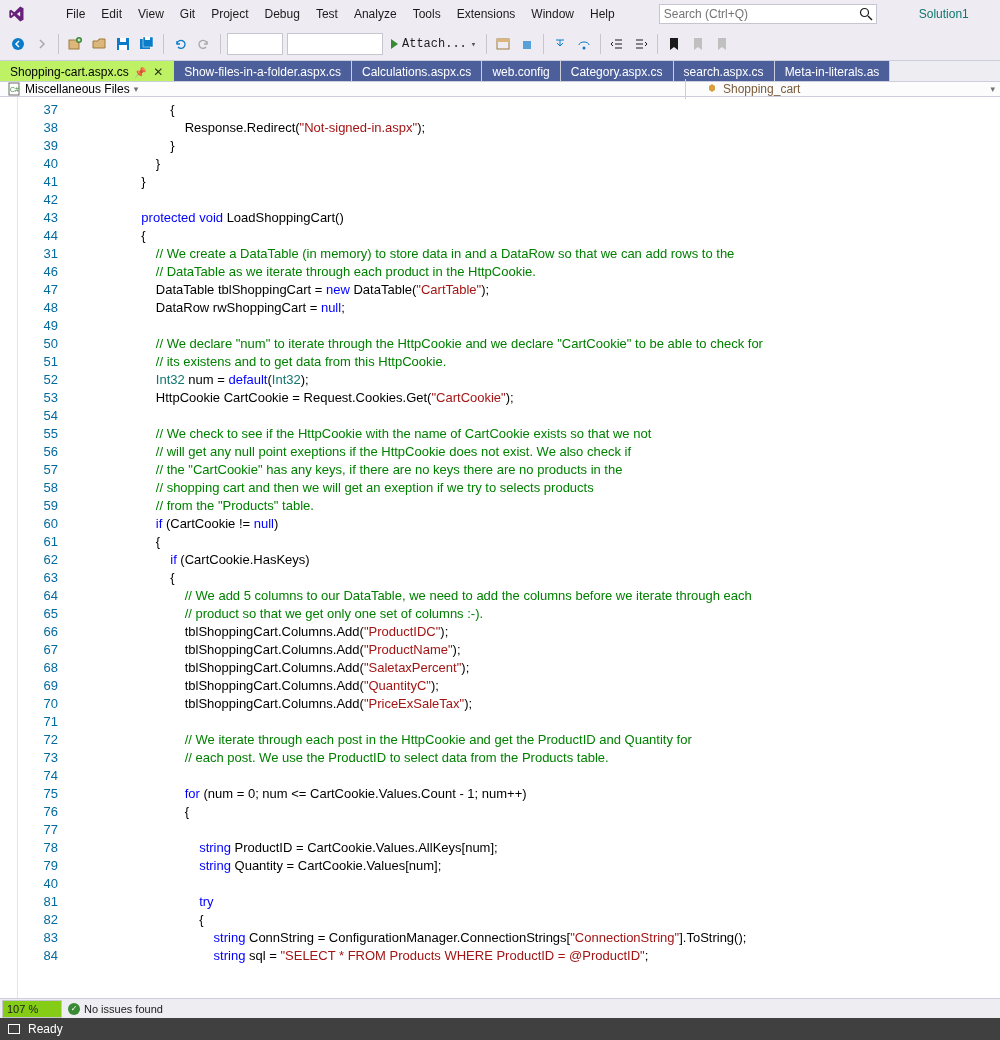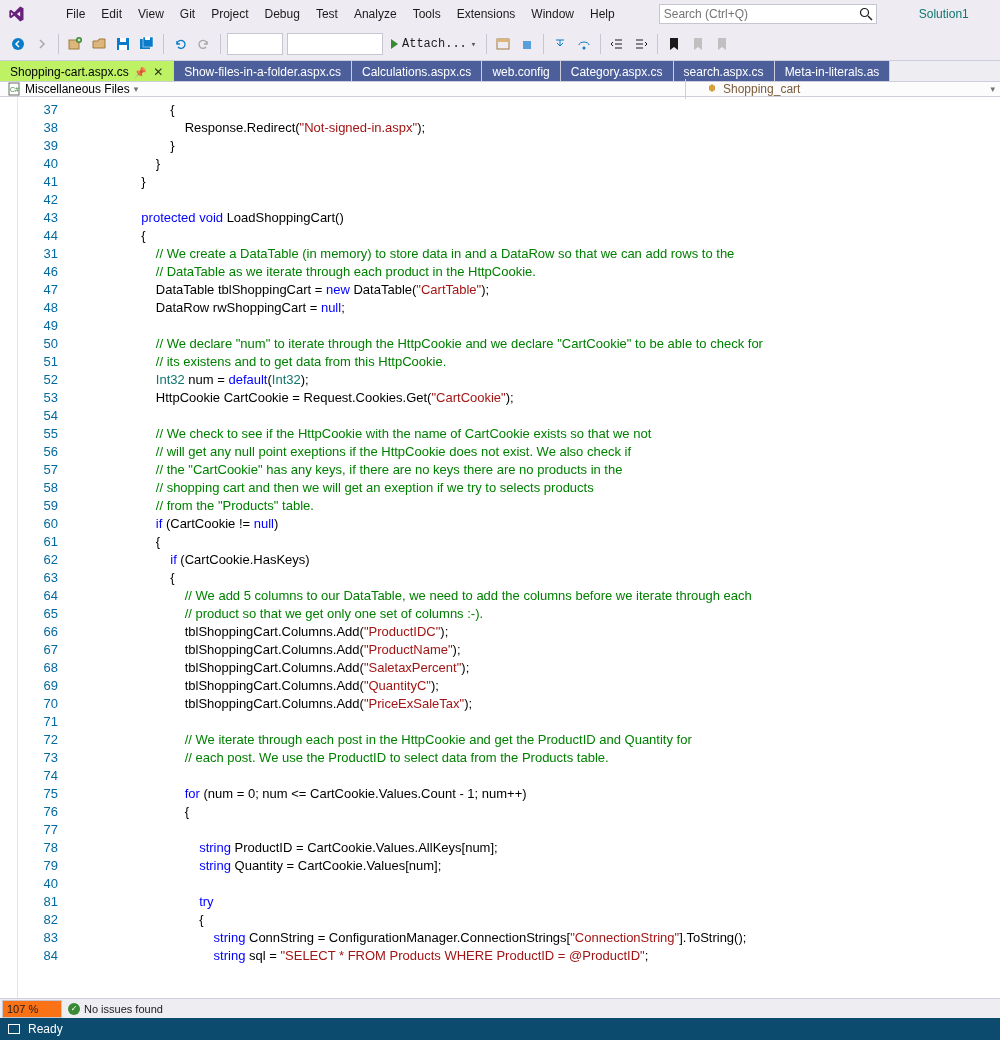--- a/index.html
+++ b/index.html
@@ -41,25 +41,25 @@
 .fold-col { width: 30px; border-right: 0; }
 .glyph-col { width: 18px; border-right: 1px solid #e5e5e5; }
 .code { flex: 1; font-family: Consolas,"Courier New",monospace; font-size: 13px; line-height: 18px; padding: 4px 0 0 0; white-space: pre; color: #000; overflow: hidden; position: relative; }
 .kw { color: #0000ff; }
 .cm { color: #008000; }
 .st { color: #a31515; }
 .tp { color: #0f766e; }
 .code-line { height: 18px; }
 
 .status-pre { position: absolute; bottom: 22px; left: 0; right: 0; height: 20px; background: #eeeef2; border-top: 1px solid #cccedb; display: flex; align-items: center; font-size: 11px; color: #1b1b1b; }
-.zoom-box { width: 60px; height: 18px; border: 1px solid #c6c6d0; background: #f97316; margin: 0 6px 0 2px; display: flex; align-items: center; padding: 0 4px; }
+.zoom-box { width: 60px; height: 18px; border: 1px solid #c6c6d0; background: #84cc16; margin: 0 6px 0 2px; display: flex; align-items: center; padding: 0 4px; }
 .no-issues { display: flex; align-items: center; gap: 4px; }
 .check { width: 12px; height: 12px; border-radius: 50%; background: #388a34; display: flex; align-items: center; justify-content: center; color: #fff; font-size: 8px; }
 
-.statusbar { position: absolute; bottom: 0; left: 0; right: 0; height: 22px; background: #0c4a6e; color: #fff; display: flex; align-items: center; padding: 0 8px; font-size: 12px; }
+.statusbar { position: absolute; bottom: 0; left: 0; right: 0; height: 22px; background: #404040; color: #fff; display: flex; align-items: center; padding: 0 8px; font-size: 12px; }
 .statusbar .sq { width: 12px; height: 10px; border: 1px solid #fff; margin-right: 8px; }
 
 svg { display: block; }
 </style>
 </head>
 <body>
 
 <div class="menubar">
   <svg class="vs-logo" viewBox="0 0 24 24">
     <path fill="#68217a" d="M17 3l-7 7-4-3-2 1v8l2 1 4-3 7 7 4-2V5l-4-2zM6 14v-4l2.5 2L6 14zm11 1l-4-3 4-3v6z"></path>

